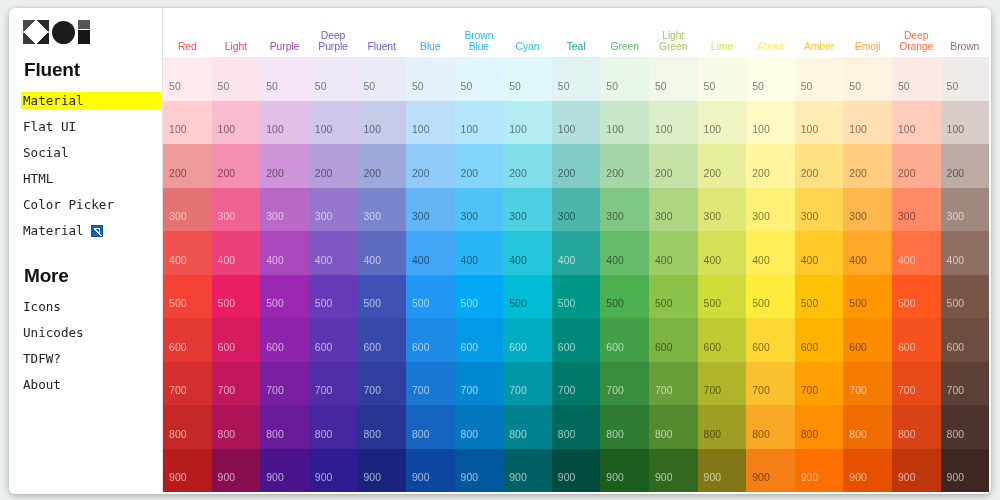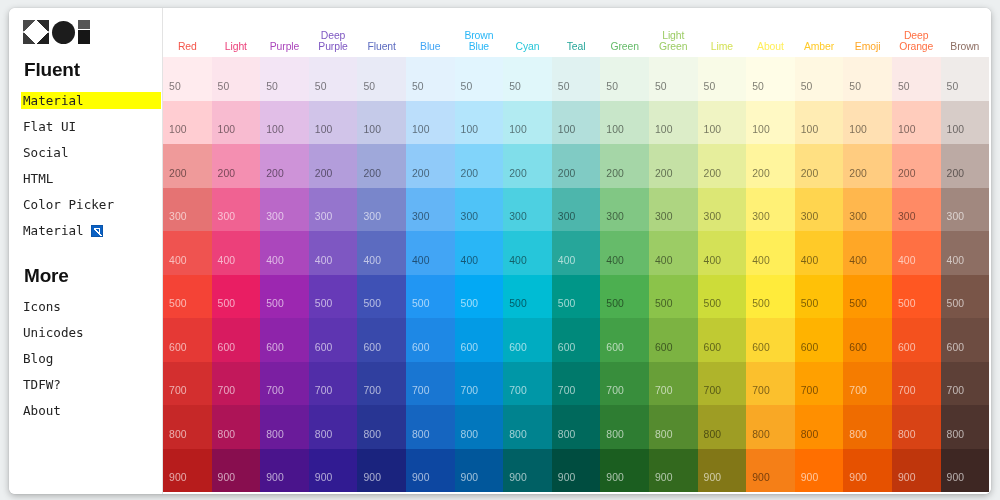--- a/index.html
+++ b/index.html
@@ -200,23 +200,20 @@
           <div class="nav-item">
             <span class="lbl">Material</span>
             <span class="ext"></span>
           </div>
           <div class="nav-head more">More</div>
           <div class="nav-item">
             <span class="lbl">Icons</span>
           </div>
           <div class="nav-item">
             <span class="lbl">Unicodes</span>
-          </div>
-          <div class="nav-item">
-            <span class="lbl">Blog</span>
           </div>
           <div class="nav-item">
             <span class="lbl">TDFW?</span>
           </div>
           <div class="nav-item">
             <span class="lbl">About</span>
           </div>
         </div>
     </nav>
 

